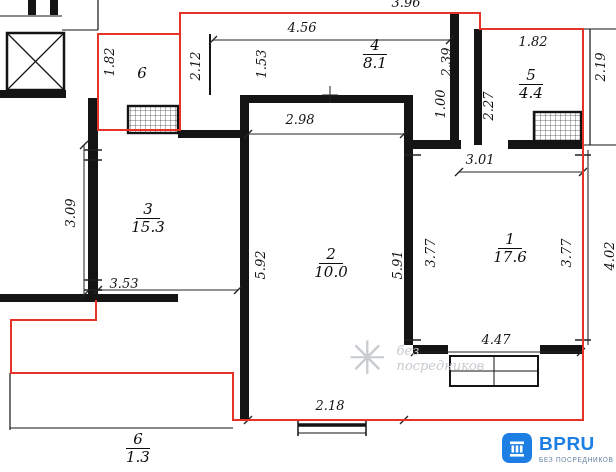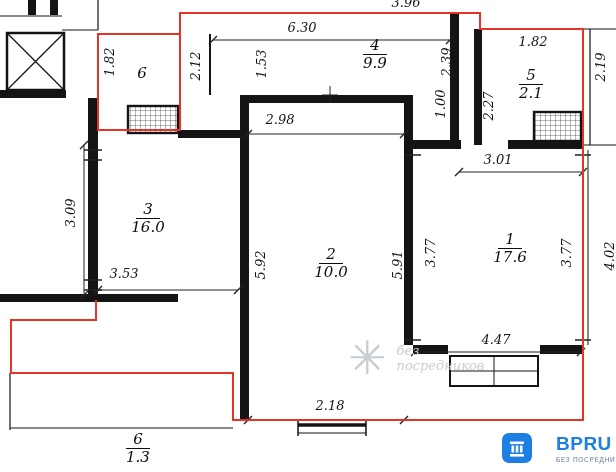--- a/index.html
+++ b/index.html
@@ -10,21 +10,21 @@
        font-style:italic;font-size:13px;color:#151515;white-space:nowrap}
   .dim.v{width:40px;transform:rotate(-90deg)}
   .room{position:absolute;width:60px;text-align:center;font-style:italic;font-size:15px;color:#0d0d0d}
   .room .num{display:inline-block;min-width:14px;padding:0 5px 1px;border-bottom:1.4px solid #0d0d0d;line-height:16px}
   .room.plain .num{border-bottom:none}
   .room .area{display:block;line-height:17px}
   .watermark{position:absolute;left:348px;top:334px;width:210px;display:flex;align-items:center;gap:10px;color:#c7ccd1}
   .watermark .sym{font-size:46px;line-height:48px;font-style:normal}
   .watermark .txt{font-style:italic;font-size:13px;line-height:15px;width:110px}
   .brand{position:absolute;left:494px;top:424px;width:122px;height:48px;background:#fff;
-         display:flex;align-items:center;gap:24px;padding-left:8px;box-sizing:border-box;
+         display:flex;align-items:center;gap:7px;padding-left:8px;box-sizing:border-box;
          font-family:"Liberation Sans",sans-serif}
   .brand-icon{width:30px;height:30px;border-radius:7px;background:#1d7fe4;flex:0 0 auto;position:relative}
   .brand-text .name{font-size:19px;font-weight:bold;color:#1d7fe4;letter-spacing:.5px;line-height:20px}
   .brand-text .tag{font-size:6.5px;color:#5d7b9e;letter-spacing:.7px;margin-top:2px;white-space:nowrap}
 </style>
 </head>
 <body>
 
 <div class="stage">
 
@@ -108,45 +108,45 @@
   <div class="room" style="left:480px;top:230px">
     <span class="num">1</span>
     <span class="area">17.6</span>
   </div>
   <div class="room" style="left:301px;top:245px">
     <span class="num">2</span>
     <span class="area">10.0</span>
   </div>
   <div class="room" style="left:118px;top:200px">
     <span class="num">3</span>
-    <span class="area">16.0</span>
+    <span class="area">15.3</span>
   </div>
   <div class="room" style="left:345px;top:36px">
     <span class="num">4</span>
-    <span class="area">9.9</span>
+    <span class="area">8.1</span>
   </div>
   <div class="room" style="left:501px;top:66px">
     <span class="num">5</span>
-    <span class="area">2.1</span>
+    <span class="area">4.4</span>
   </div>
   <div class="room plain" style="left:112px;top:64px">
     <span class="num">6</span>
     <span class="area"></span>
   </div>
   <div class="room" style="left:108px;top:430px">
     <span class="num">6</span>
     <span class="area">1.3</span>
   </div>
 
   <div class="dim" style="left:384px;top:-5px">3.96</div>
-  <div class="dim" style="left:280px;top:20px">6.30</div>
+  <div class="dim" style="left:280px;top:20px">4.56</div>
   <div class="dim" style="left:511px;top:34px">1.82</div>
-  <div class="dim" style="left:258px;top:112px">2.98</div>
-  <div class="dim" style="left:476px;top:152px">3.01</div>
-  <div class="dim" style="left:102px;top:266px">3.53</div>
+  <div class="dim" style="left:278px;top:112px">2.98</div>
+  <div class="dim" style="left:458px;top:152px">3.01</div>
+  <div class="dim" style="left:102px;top:276px">3.53</div>
   <div class="dim" style="left:474px;top:332px">4.47</div>
   <div class="dim" style="left:308px;top:398px">2.18</div>
 
   <div class="dim v" style="left:90px;top:54px">1.82</div>
   <div class="dim v" style="left:176px;top:58px">2.12</div>
   <div class="dim v" style="left:242px;top:56px">1.53</div>
   <div class="dim v" style="left:427px;top:54px">2.39</div>
   <div class="dim v" style="left:581px;top:59px">2.19</div>
   <div class="dim v" style="left:421px;top:96px">1.00</div>
   <div class="dim v" style="left:469px;top:98px">2.27</div>

